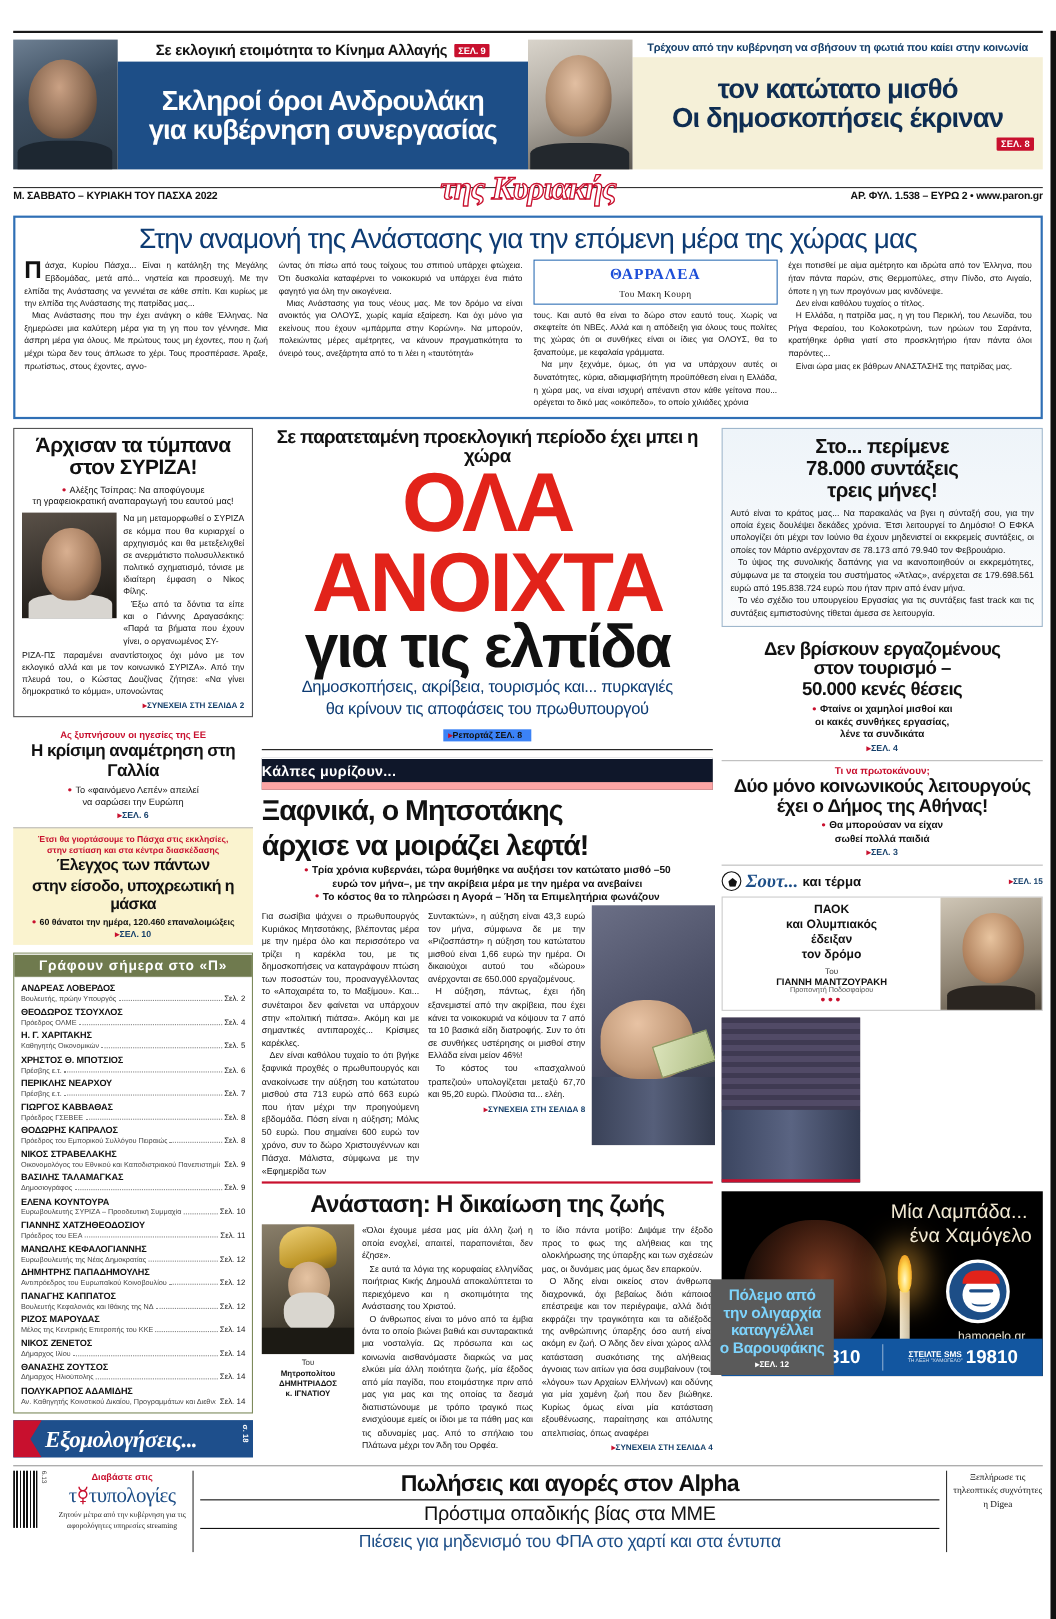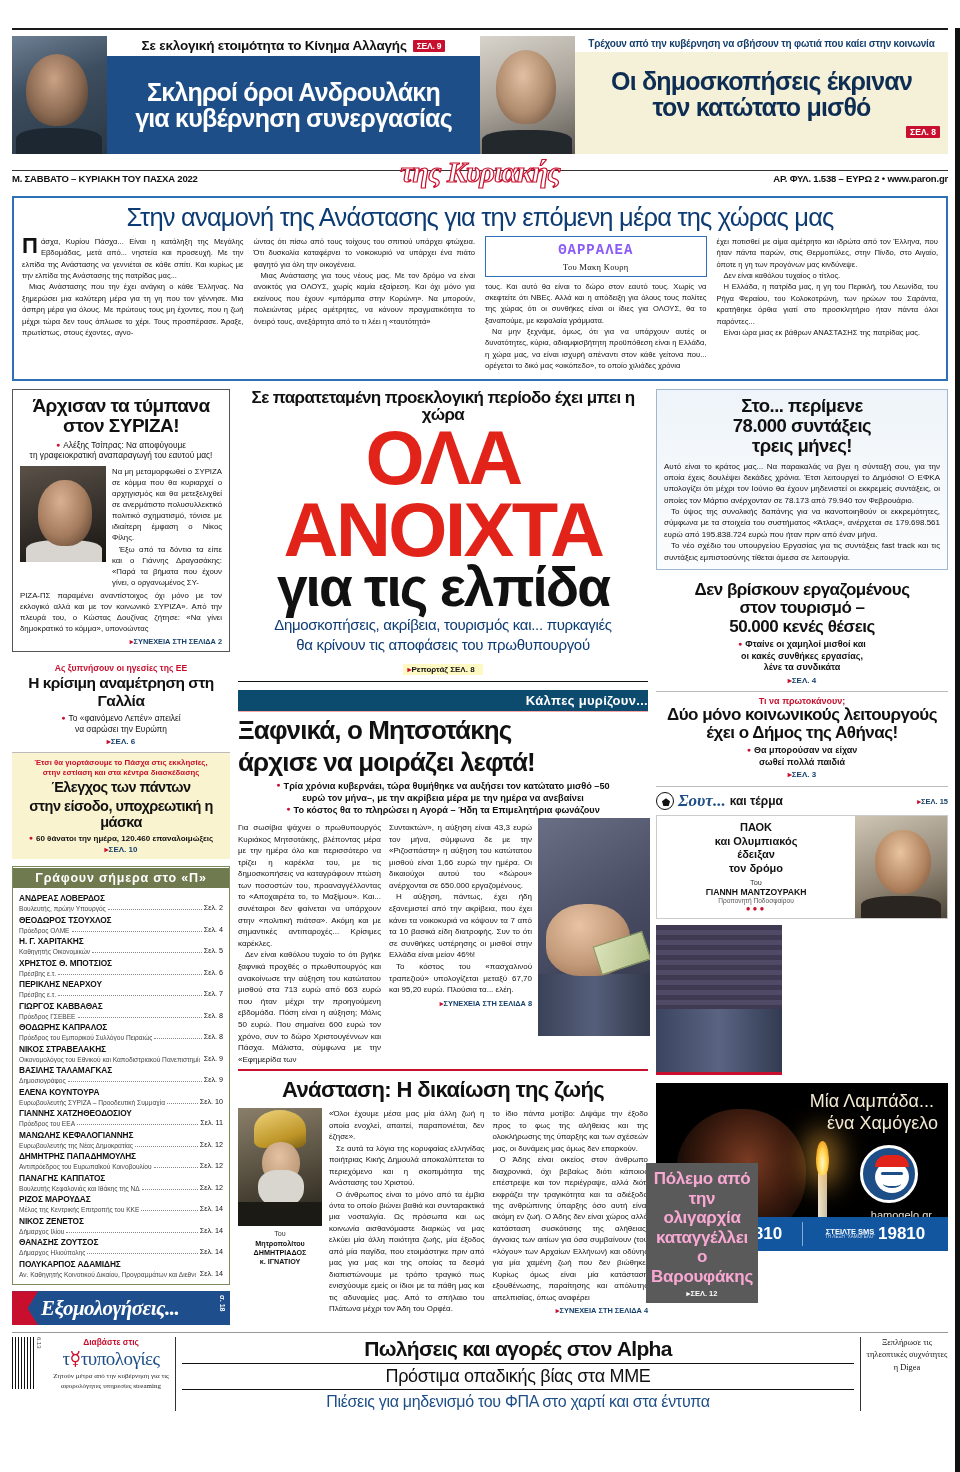--- a/index.html
+++ b/index.html
@@ -60,21 +60,21 @@
     line-height:1.05; padding-bottom:5px;
   }
   .ecols { display:flex; gap:10px; font-size:7.6px; line-height:1.5; color:#111; text-align:justify;}
   .ecols .col { flex:1; position:relative; }
   .ecols p { margin-bottom:0; text-indent:7px;}
   .ecols p.noindent { text-indent:0; }
   .dropcap::first-letter { float:left; font-size:22px; font-weight:bold; line-height:0.85; padding:1px 3px 0 0; }
   .tharalea {
     border:1.3px solid #2f6fb5; text-align:center; padding:3px 6px 2px; margin:0 0 4px 0; float:none;
   }
-  .tharalea .t1 { font-family:Liberation Mono, monospace; font-weight:bold; font-size:14px; color:#8b5cf6; letter-spacing:1px;}
+  .tharalea .t1 { font-family:Liberation Serif, serif; font-weight:bold; font-size:14px; color:#1d4ed8; letter-spacing:1px;}
   .tharalea .t2 { font-family:"Liberation Serif", serif; font-size:8.5px; color:#111; letter-spacing:0.3px;}
 
   
   .main { display:flex; gap:8px; margin-top:8px; }
   .colL { width:218px; flex:0 0 218px; }
   .colC { flex:1; }
   .colR { width:292px; flex:0 0 292px; }
 
   
   .boxed { border:1px solid #555; padding:6px 7px 5px; }
@@ -133,27 +133,27 @@
   .ola {
     font-size:76px; font-weight:bold; color:#e2231a; text-align:center;
     letter-spacing:-2.5px; line-height:0.94; margin-top:-2px;
   }
   .gia {
     font-size:55px; font-weight:bold; color:#111; text-align:center;
     letter-spacing:-2px; line-height:0.96; margin-top:-4px;
   }
   .c-sub { font-size:15px; color:#0d3b73; text-align:center; line-height:1.2; margin-top:2px; letter-spacing:-0.3px;}
   .reportaz { text-align:center; margin-top:4px; border-bottom:1.5px solid #111; padding-bottom:5px;}
-  .reportaz span { background:#fef9c3; font-size:8px; font-weight:bold; padding:1px 8px 1px 4px; color:#111;}
+  .reportaz span { background:#3b82f6; font-size:8px; font-weight:bold; padding:1px 8px 1px 4px; color:#111;}
   .reportaz span::before{content:"\25B8 "; color:#c8102e;}
 
   .kalpes {
-    background:#0c4a6e; color:#fff; text-align:right; font-weight:bold;
+    background:#0f172a; color:#fff; text-align:left; font-weight:bold;
     font-size:13px; letter-spacing:0.3px; padding:3px 0; margin-top:7px;
-    border-top:1px solid #fff; border-bottom:1px solid #fca5a5;
+    border-top:1px solid #fff; border-bottom:7px solid #fca5a5;
   }
   .xafnika { font-size:26px; font-weight:bold; text-align:left; line-height:1.04; letter-spacing:-0.9px; margin-top:5px;}
   .xbul { font-size:9.2px; font-weight:bold; text-align:center; line-height:1.3; margin-top:4px; color:#111;}
   .xbul .b::before{content:"\25CF"; color:#c8102e; font-size:7px; vertical-align:1.5px; margin-right:3px;}
 
   .money-wrap { position:relative; margin-top:5px; border-bottom:2px solid #c8102e; padding-bottom:4px;}
   .money-cols { display:flex; gap:8px; font-size:8px; line-height:1.45; text-align:justify; }
   .money-cols .mc { flex:1; }
   .money-cols p { text-indent:7px; }
   .money-cols p.noindent { text-indent:0;}
@@ -244,21 +244,21 @@
 
   .varouf { margin-top:6px; display:flex; gap:6px;}
   .varouf-ph { width:126px; flex:0 0 126px; height:150px; background:linear-gradient(160deg,#4a3f58,#2b2438 60%,#14101d); position:relative; overflow:hidden;}
   .varouf-ph .j1{position:absolute;left:0;top:0;width:126px;height:86px;background:repeating-linear-gradient(180deg,#3f3a52 0 5px,#514a66 5px 10px);}
   .varouf-ph .j2{position:absolute;left:0;bottom:0;width:126px;height:66px;background:linear-gradient(90deg,#3b4560,#5a6482,#333b52);}
   .varouf-ph .band{position:absolute;left:0;bottom:0;width:126px;height:3px;background:#c8102e;}
   .varouf-tx { flex:1; }
 
   
   .warbox { width:112px; text-align:center; }
-  .warbox .h { font-size:17px; font-weight:bold; color:#f9a8d4; line-height:1.15; letter-spacing:-0.3px;}
+  .warbox .h { font-size:14px; font-weight:bold; color:#7dd3fc; line-height:1.15; letter-spacing:-0.3px;}
   .warbox .sel2 { font-size:7.5px; font-weight:bold; color:#fff; margin-top:3px;}
   .warbox .sel2::before{content:"\25B8 ";color:#fff;}
 
   
   .footer { display:flex; margin-top:7px; border-top:1px solid #999; padding-top:4px; gap:6px; align-items:stretch;}
   .barcode { width:34px; flex:0 0 34px; display:flex; align-items:flex-start; gap:2px;}
   .barcode .bars { width:22px; height:52px; background:repeating-linear-gradient(90deg,#111 0 1.5px,#fff 1.5px 3px);}
   .barcode .v { writing-mode:vertical-rl; font-size:6px; color:#444;}
   .typo { width:124px; flex:0 0 124px; text-align:center; border-right:1.5px solid #333; padding-right:5px;}
   .typo .k { font-size:8.4px; color:#c8102e; font-weight:bold;}
@@ -292,22 +292,22 @@
         </div>
       </div>
     </div>
     <div class="tb-right">
       <div class="tb-photo p2"></div>
       <div class="tb-body">
         <div class="tb-kicker small">
           <span>Τρέχουν από την κυβέρνηση να σβήσουν τη φωτιά που καίει στην κοινωνία</span>
         </div>
         <div class="tb-head cream">
+          <div class="ln">τον κατώτατο μισθό</div>
           <div class="ln">Οι δημοσκοπήσεις έκριναν</div>
-          <div class="ln">τον κατώτατο μισθό</div>
           <div class="tagrow"><span class="pagetag">ΣΕΛ. 8</span></div>
         </div>
       </div>
     </div>
   </div>
 
   <div class="masthead">
     <div class="mast-sub">
       <div class="dateline">Μ. ΣΑΒΒΑΤΟ – ΚΥΡΙΑΚΗ ΤΟΥ ΠΑΣΧΑ 2022</div>
       <div class="kyriakis">της Κυριακής</div>

